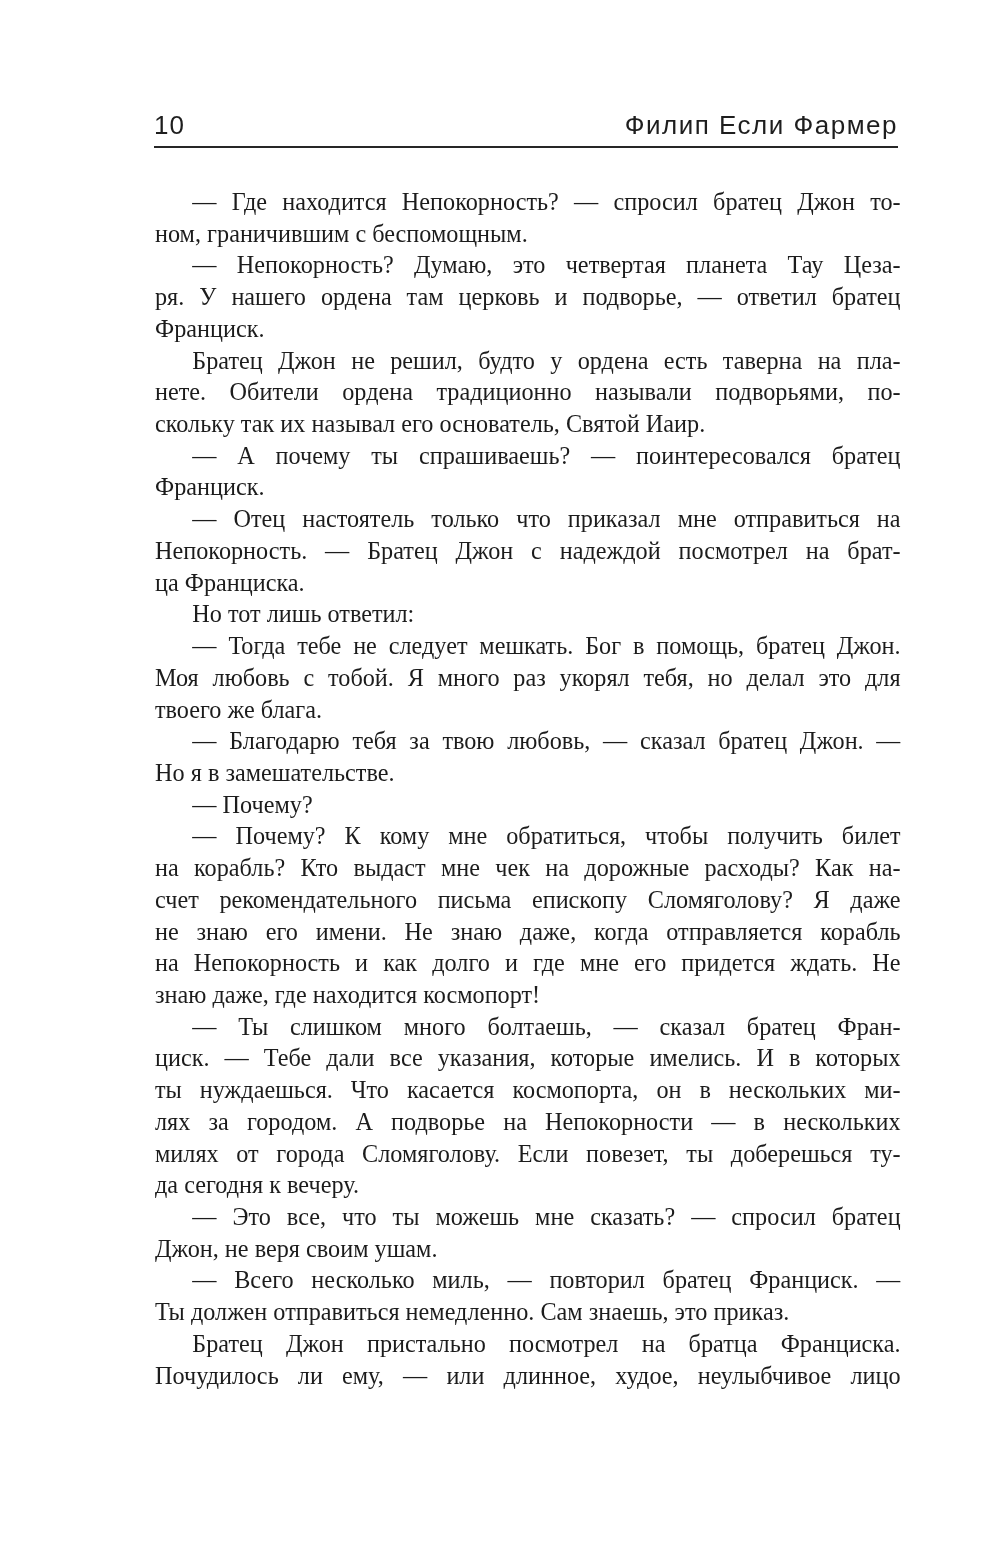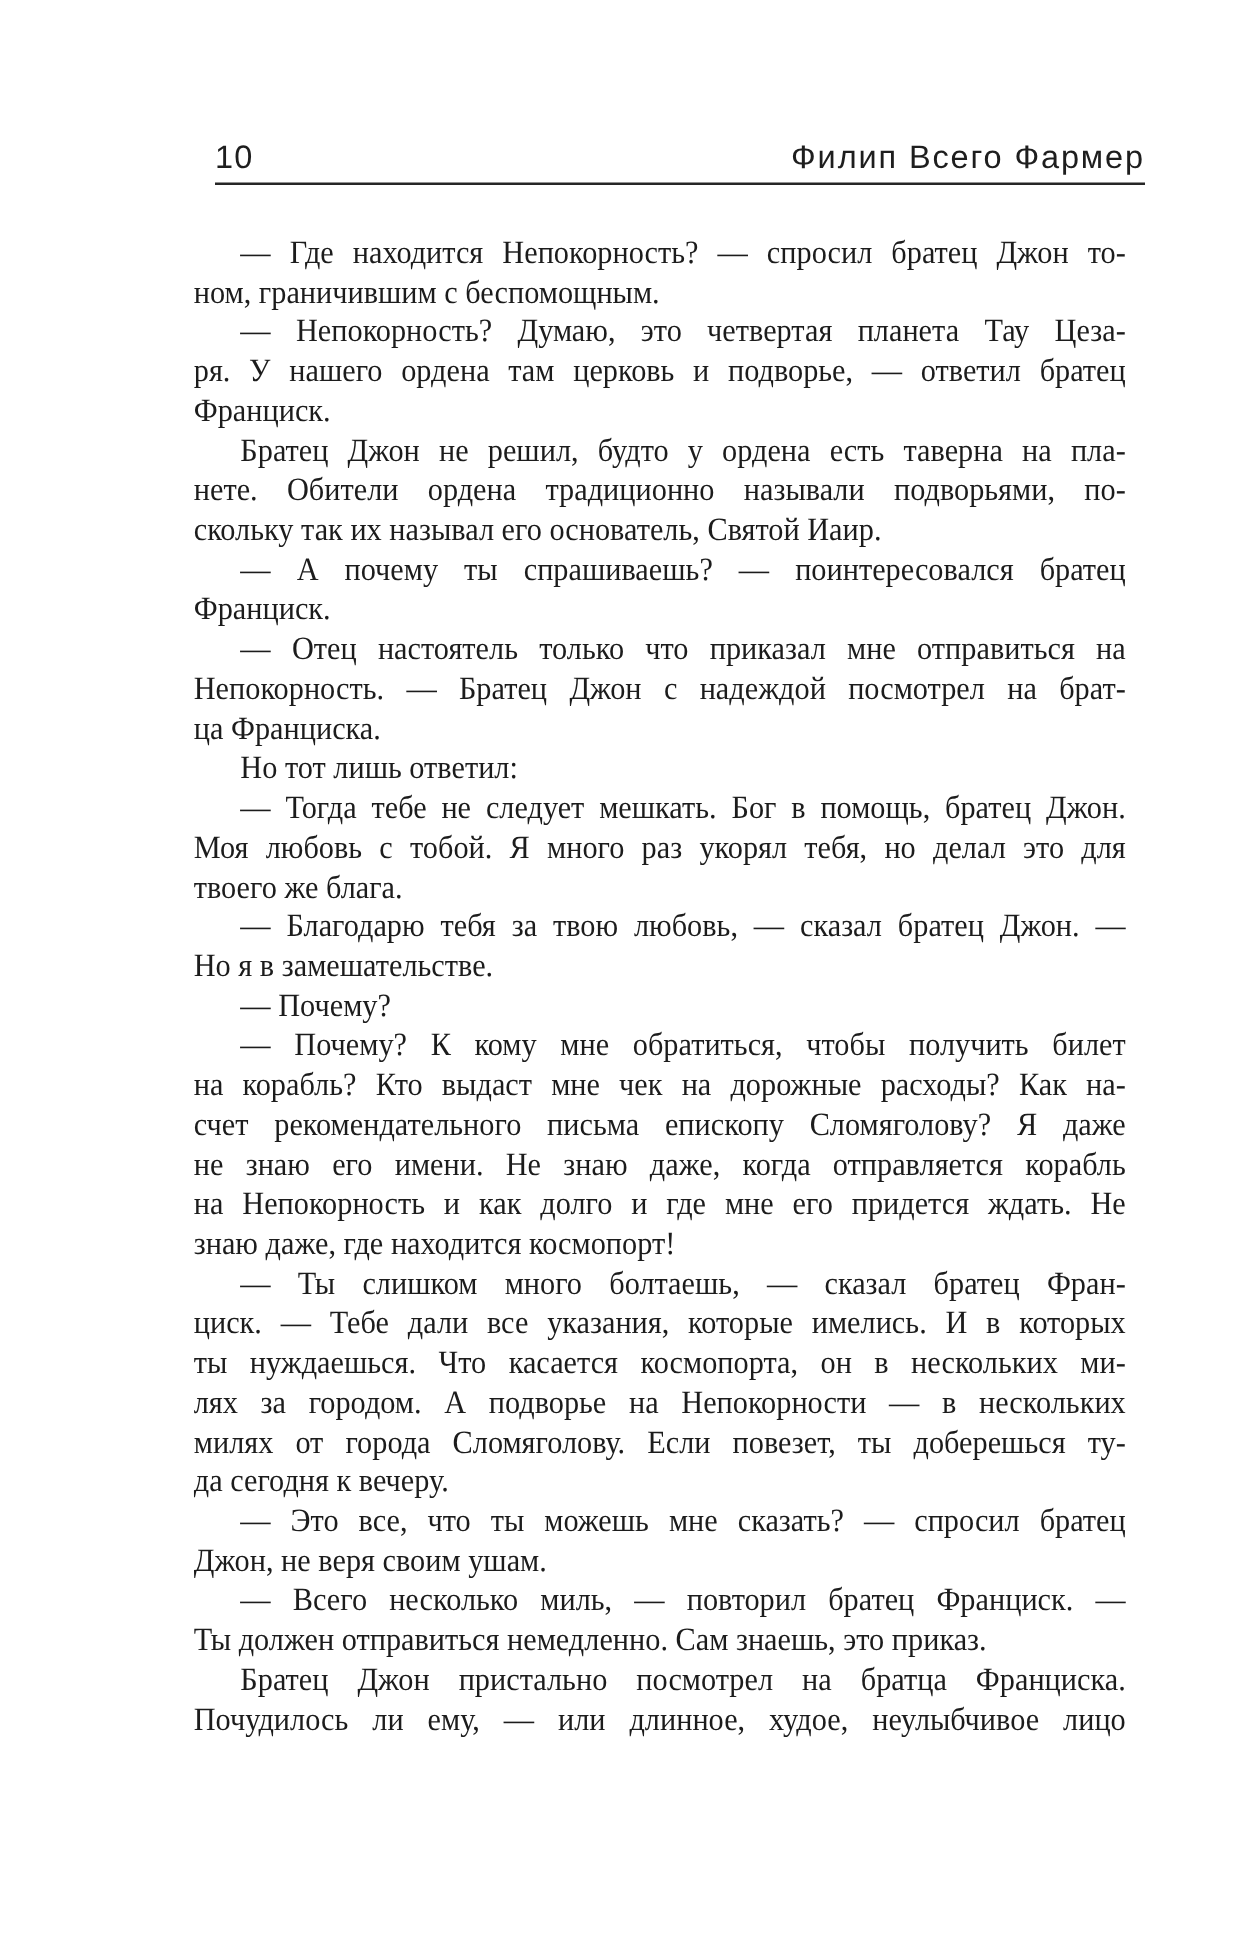--- a/index.html
+++ b/index.html
@@ -12,21 +12,21 @@
     width: 1000px;
     height: 1552px;
     background: #ffffff;
     overflow: hidden;
     font-family: "Liberation Serif", "DejaVu Serif", serif;
     color: #1c1c1c;
   }
   .running-head {
     position: absolute;
     top: 110px;
-    left: 172px;
+    left: 154px;
     width: 744px;
     display: flex;
     justify-content: space-between;
     align-items: baseline;
     font-family: "Liberation Sans", "DejaVu Sans", sans-serif;
     font-weight: 300;
     font-size: 26px;
     line-height: 30px;
     color: #1e1e1e;
     padding-bottom: 6px;
@@ -66,21 +66,21 @@
     padding-left: 0;
     text-indent: 40px;
   }
 </style>
 </head>
 <body>
 
 <div class="page">
   <div class="running-head">
     <span class="page-number">10</span>
-    <span class="author">Филип Всего Фармер</span>
+    <span class="author">Филип Если Фармер</span>
   </div>
   <div class="body-text">
       <div class="line indent just">—  Где находится Непокорность? — спросил братец Джон то-</div>
       <div class="line">ном, граничившим с беспомощным.</div>
       <div class="line indent just">—  Непокорность? Думаю, это четвертая планета Тау Цеза-</div>
       <div class="line just">ря. У нашего ордена там церковь и подворье, — ответил братец</div>
       <div class="line">Франциск.</div>
       <div class="line indent just">Братец Джон не решил, будто у ордена есть таверна на пла-</div>
       <div class="line just">нете. Обители ордена традиционно называли подворьями, по-</div>
       <div class="line">скольку так их называл его основатель, Святой Иаир.</div>

